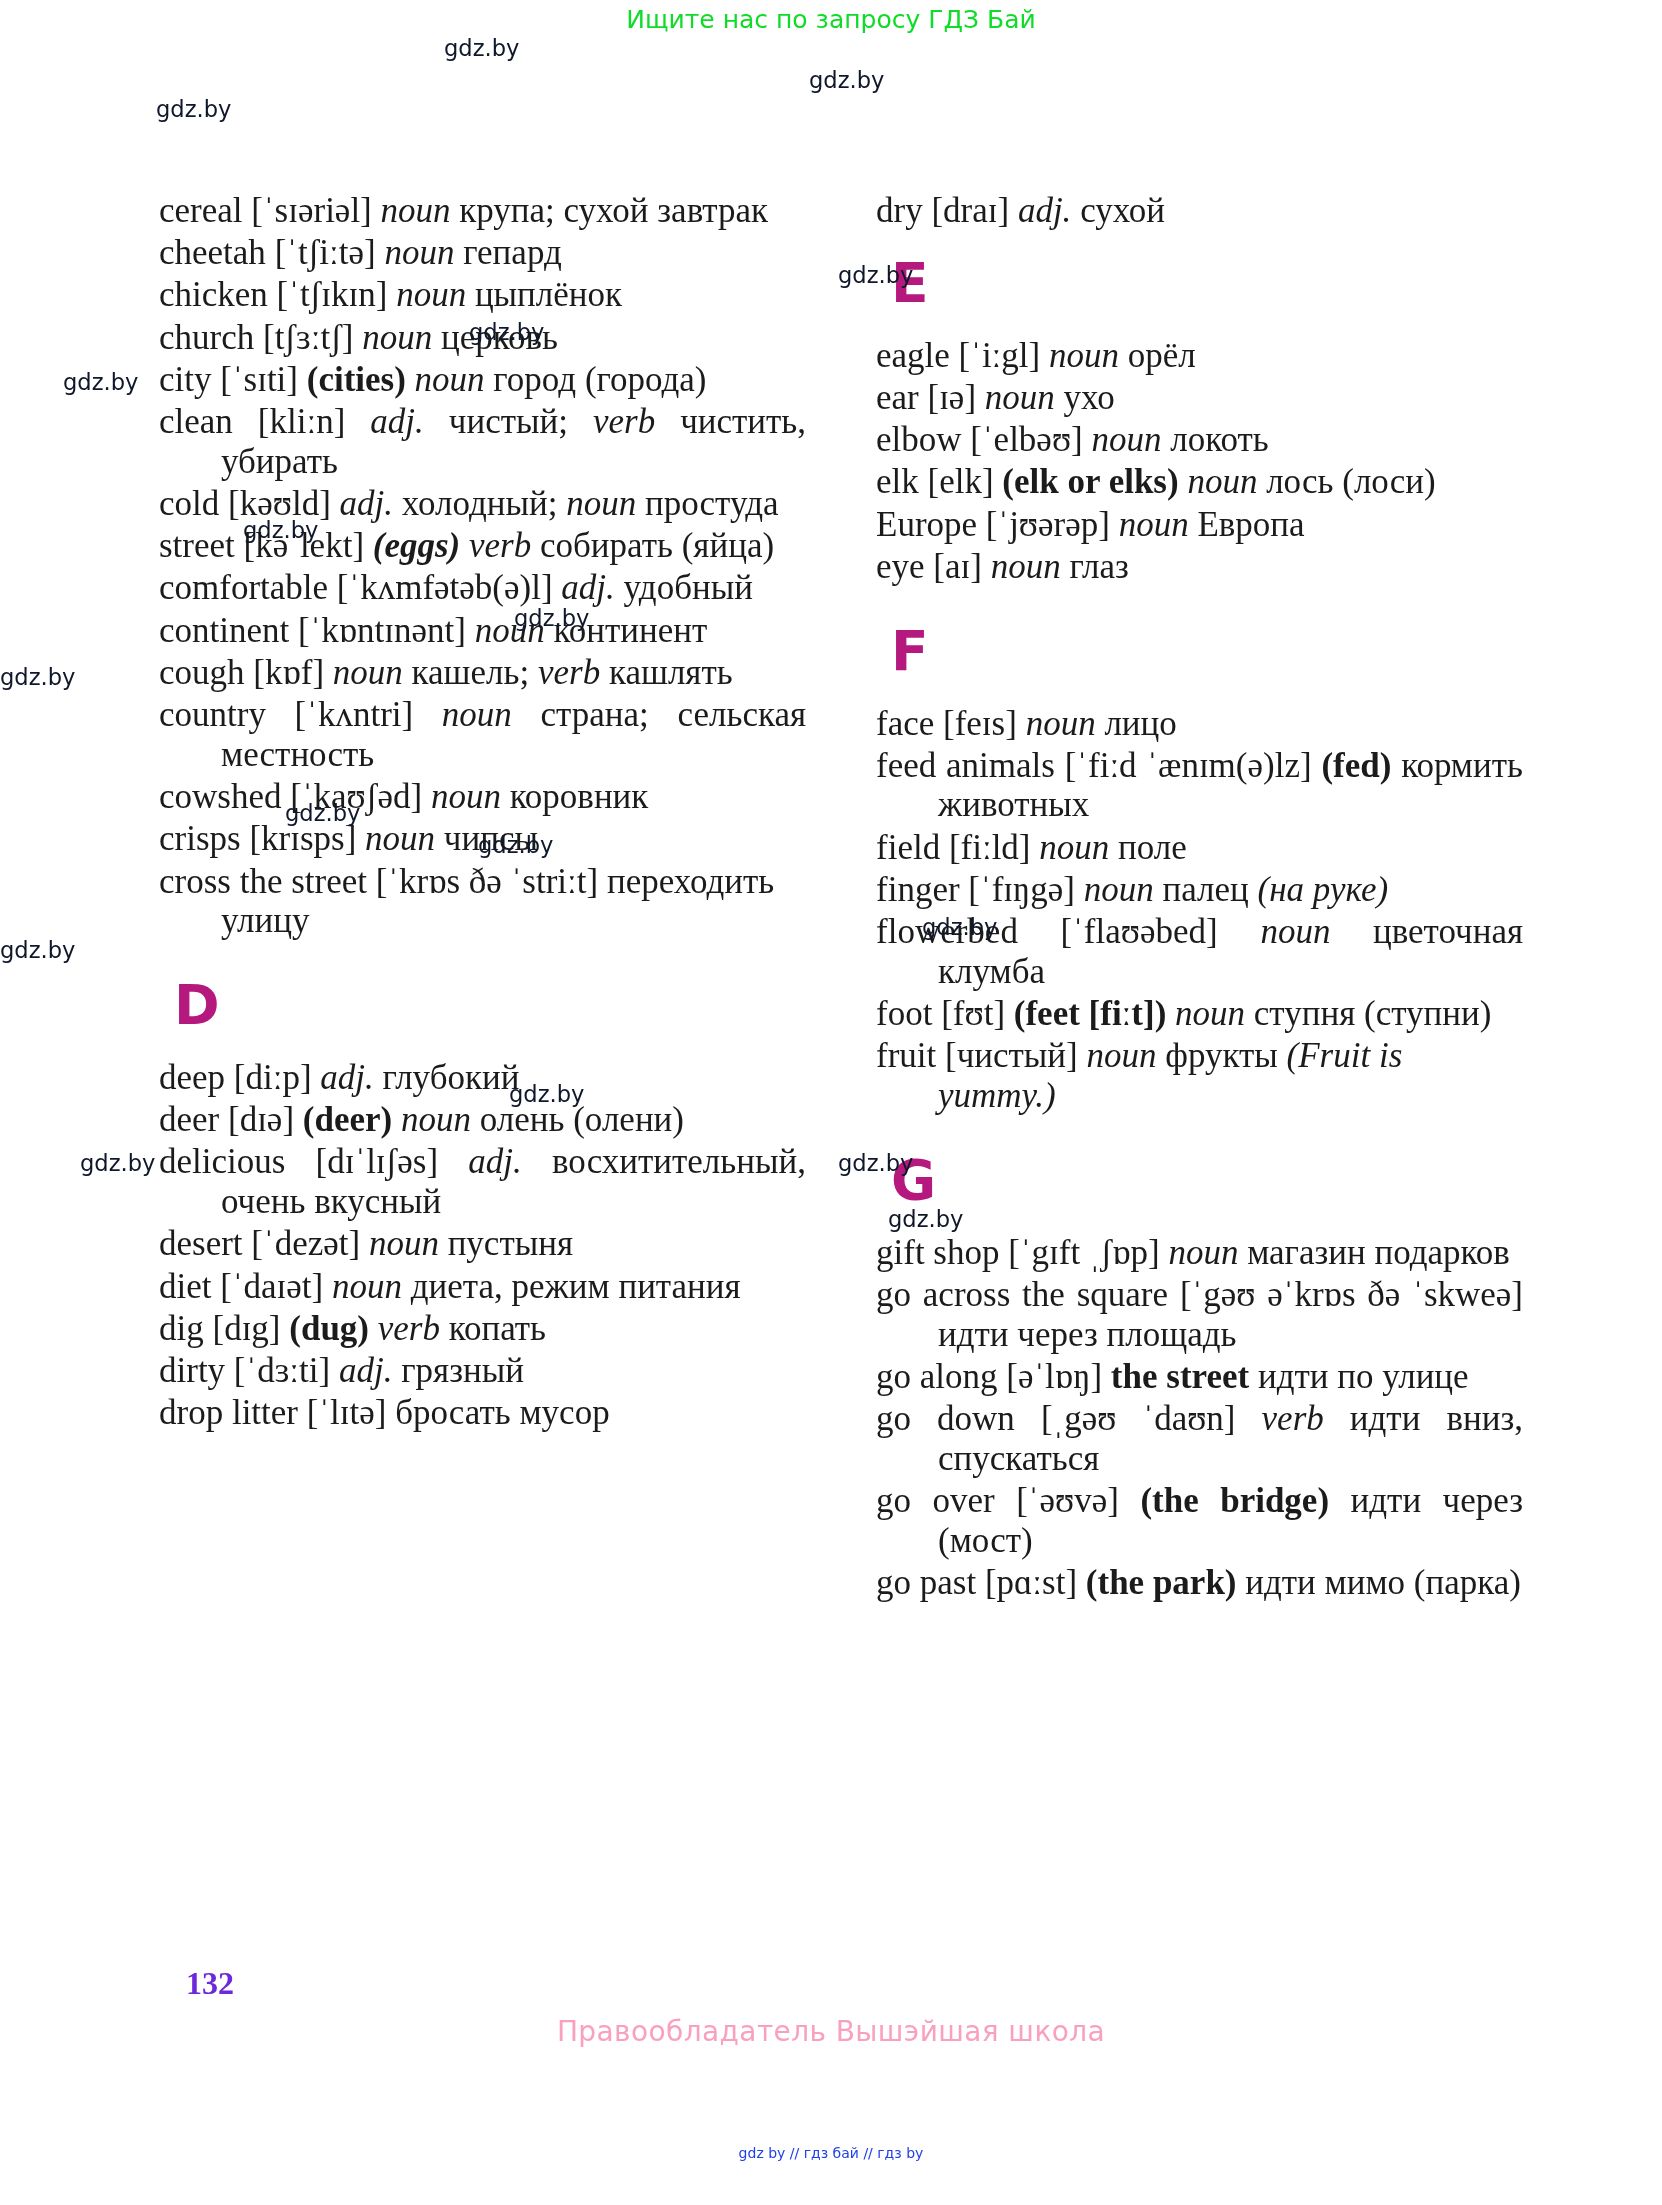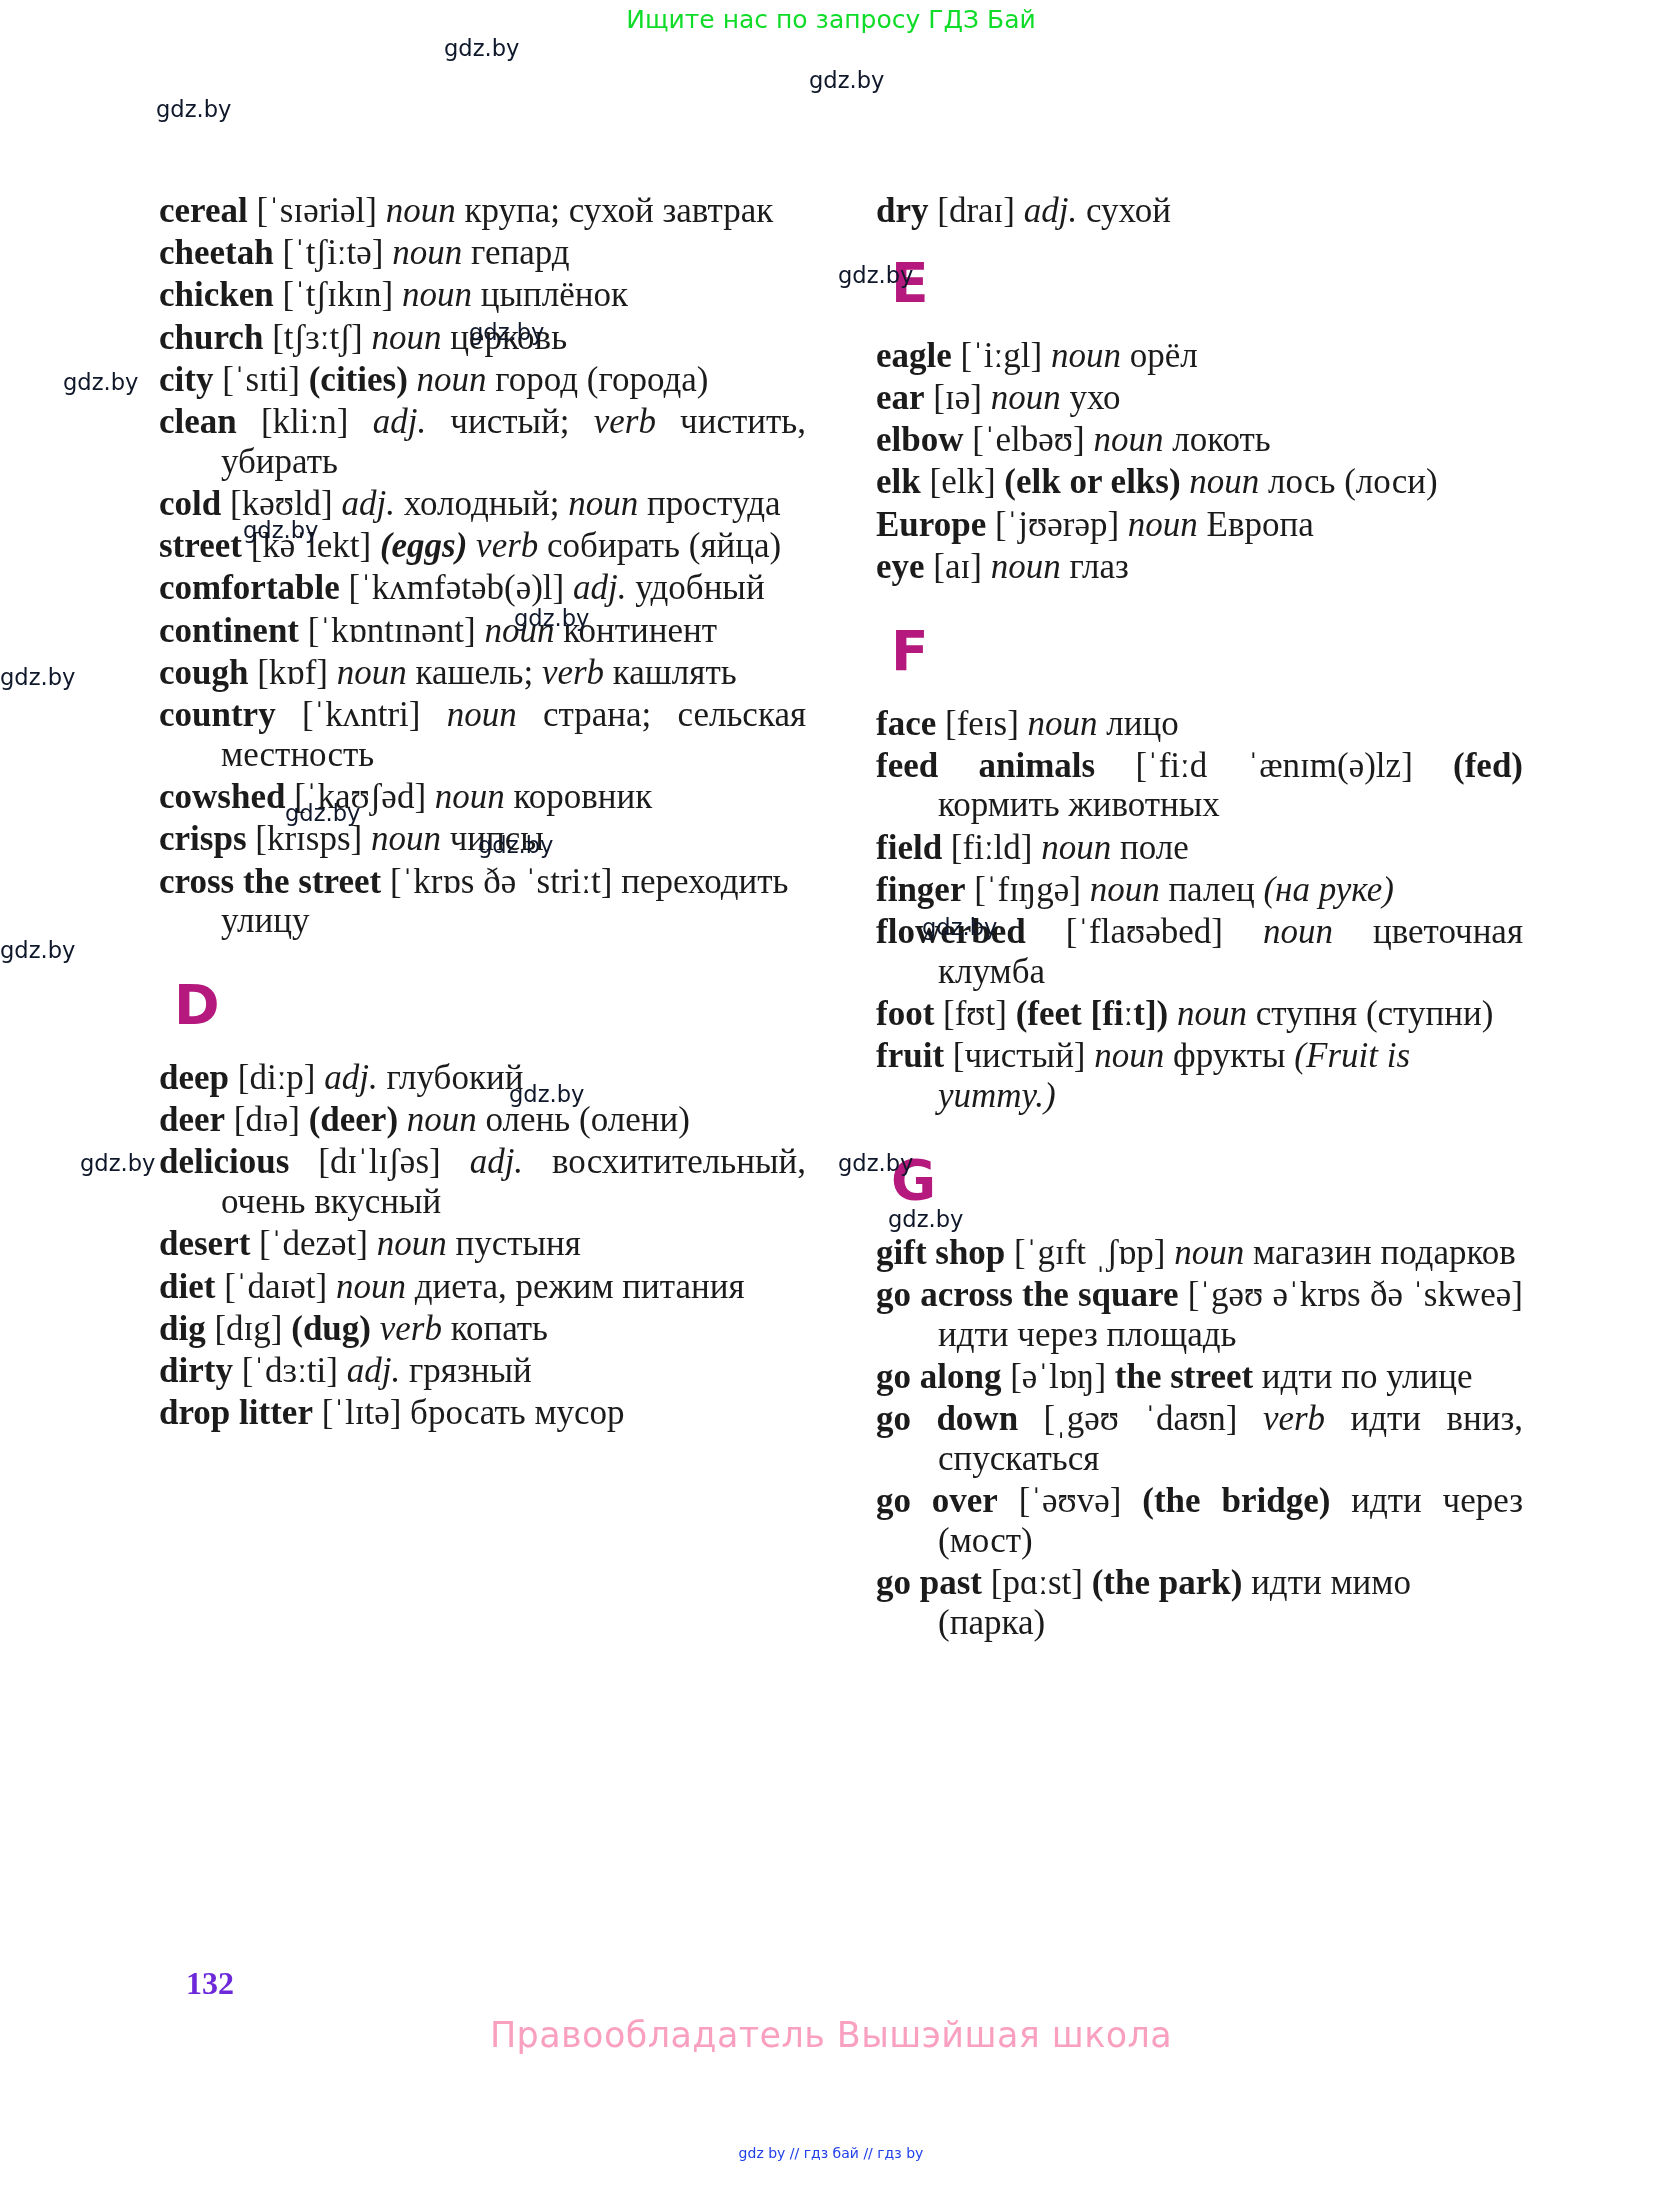--- a/index.html
+++ b/index.html
@@ -38,21 +38,21 @@
     z-index: 6;
   }
 
   .banner-mid {
     position: absolute;
     top: 2015px;
     left: 0;
     width: 100%;
     text-align: center;
     font-family: "DejaVu Sans", sans-serif;
-    font-size: 35px;
+    font-size: 28px;
     color: #f9a0c0;
     letter-spacing: 0.4px;
     z-index: 6;
   }
 
   .banner-bottom {
     position: absolute;
     top: 2145px;
     left: 0;
     width: 100%;
@@ -84,21 +84,21 @@
     line-height: 1.135;
     color: #1b1b1b;
     margin: 0 0 2.5px 0;
     padding-left: 62px;
     text-indent: -62px;
     text-align: justify;
     text-justify: inter-word;
   }
   .entry:last-child { text-align: left; }
 
-  .hw  { font-weight: bold; }
+  .hw  { font-weight: normal; }
   .ph  { font-weight: normal; }
   .pos { font-style: italic; }
   .bi  { font-weight: bold; font-style: italic; margin-top: 48px; }
   .bd  { font-weight: bold; }
   .it  { font-style: italic; }
 
   .sect-letter {
     font-family: "DejaVu Sans", sans-serif;
     font-weight: bold;
     font-size: 55px;

